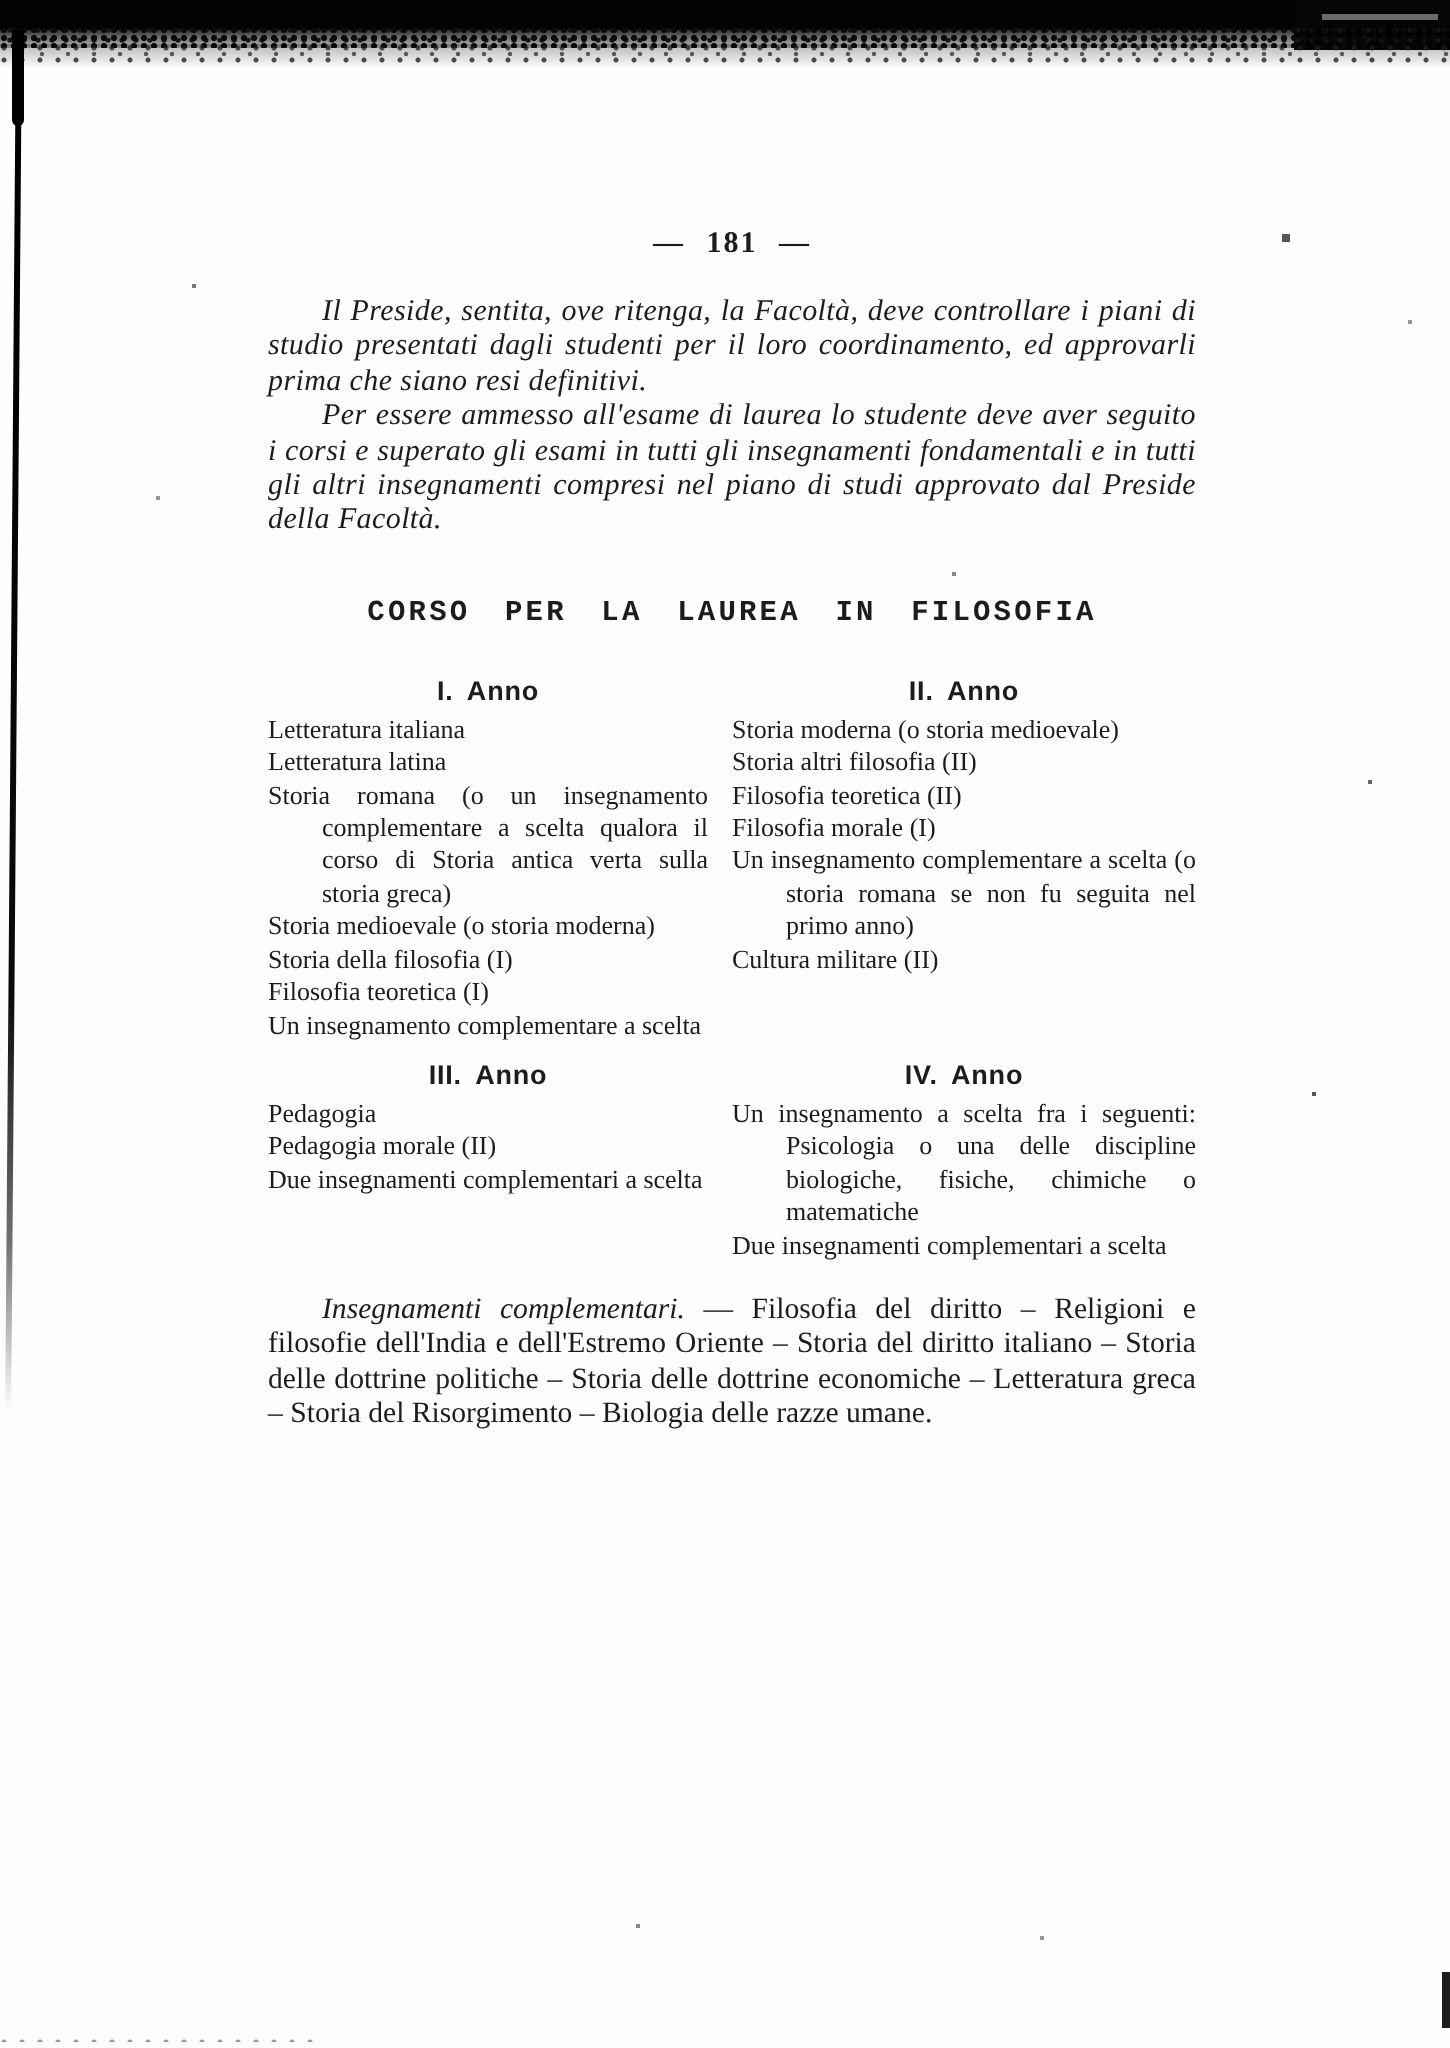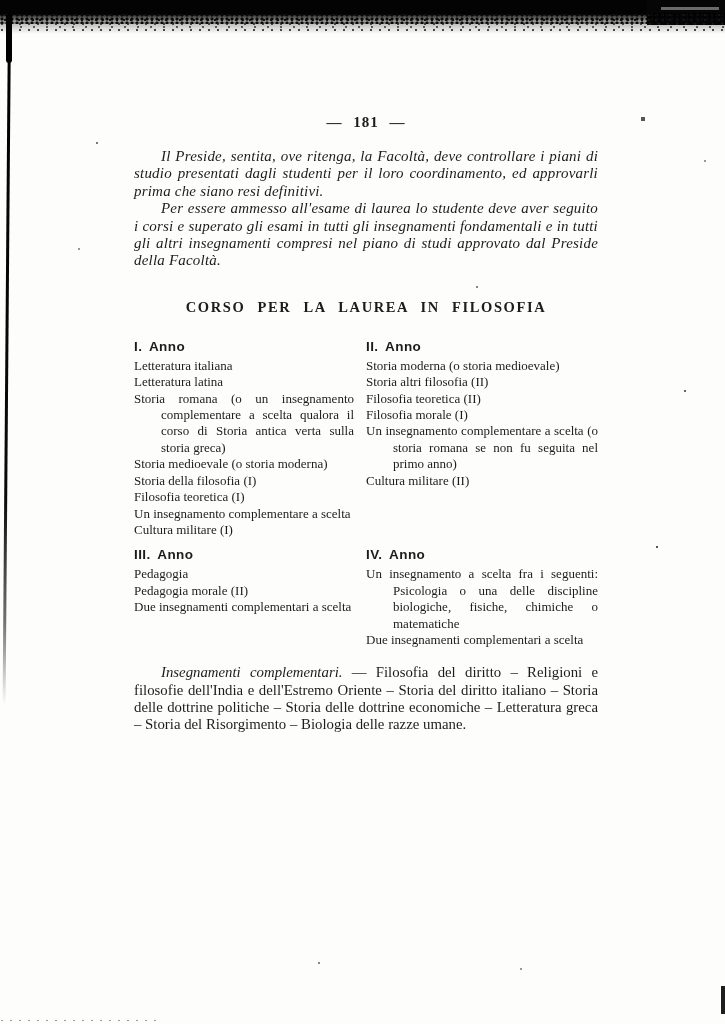--- a/index.html
+++ b/index.html
@@ -37,27 +37,27 @@
   .specks { position:absolute; top:0; left:0; width:2px; height:2px; background:transparent; pointer-events:none;
     box-shadow: 642px 118px 0 1px #555, 96px 142px 0 0 #777, 684px 390px 0 0 #666,
                 656px 546px 0 0 #555, 476px 286px 0 0 #888, 704px 160px 0 0 #999,
                 318px 962px 0 0 #888, 520px 968px 0 0 #999, 78px 248px 0 0 #999; }
   
   .content { position:absolute; left:134px; top:114px; width:464px; }
   .pageno { text-align:center; font-weight:bold; font-size:15px; letter-spacing:1px; word-spacing:6px;
     margin:0 0 17px 0; }
   .intro p { margin:0; font-style:italic; font-size:15px; line-height:17.4px; text-align:justify;
     text-indent:27px; letter-spacing:.2px; }
-  .heading { margin:29px 0 0 0; text-align:center; font-family:Liberation Serif, serif;
+  .heading { margin:29px 0 0 0; text-align:center; font-family:Liberation Mono, monospace;
     font-size:14.5px; font-weight:bold; letter-spacing:1.6px; word-spacing:7px; }
   .cols { display:flex; margin-top:23px; }
   .cols.row2 { margin-top:9px; }
   .col-a { width:220px; margin-right:12px; }
   .col-b { width:232px; }
-  .col h3 { margin:0 0 4px 0; text-align:left; font-family:"Liberation Sans", sans-serif;
+  .col h3 { margin:0 0 4px 0; text-align:center; font-family:"Liberation Sans", sans-serif;
     font-size:13.5px; font-weight:bold; letter-spacing:.4px; word-spacing:3px; }
   .item { font-size:13px; line-height:16.4px; text-align:justify; padding-left:27px; text-indent:-27px;
     hyphens:auto; }
   .comp, .closing { margin:0; font-size:14.8px; line-height:17.3px; text-align:justify; text-indent:27px; }
   .comp { margin-top:16px; }
   .comp .lead { font-style:italic; }
 </style>
 </head>
 <body>
 
@@ -90,21 +90,20 @@
     <div class="cols row1">
       <div class="col col-a">
         <h3>I. Anno</h3>
         <div class="item">Letteratura italiana</div>
         <div class="item">Letteratura latina</div>
         <div class="item">Storia romana (o un insegnamento complementare a scelta qualora il corso di Storia antica verta sulla storia greca)</div>
         <div class="item">Storia medioevale (o storia moderna)</div>
         <div class="item">Storia della filosofia (I)</div>
         <div class="item">Filosofia teoretica (I)</div>
         <div class="item">Un insegnamento complementare a scelta</div>
-        <div class="item">Cultura militare (I)</div>
       </div>
       <div class="col col-b">
         <h3>II. Anno</h3>
         <div class="item">Storia moderna (o storia medioevale)</div>
         <div class="item">Storia altri filosofia (II)</div>
         <div class="item">Filosofia teoretica (II)</div>
         <div class="item">Filosofia morale (I)</div>
         <div class="item">Un insegnamento complementare a scelta (o storia romana se non fu seguita nel primo anno)</div>
         <div class="item">Cultura militare (II)</div>
       </div>

